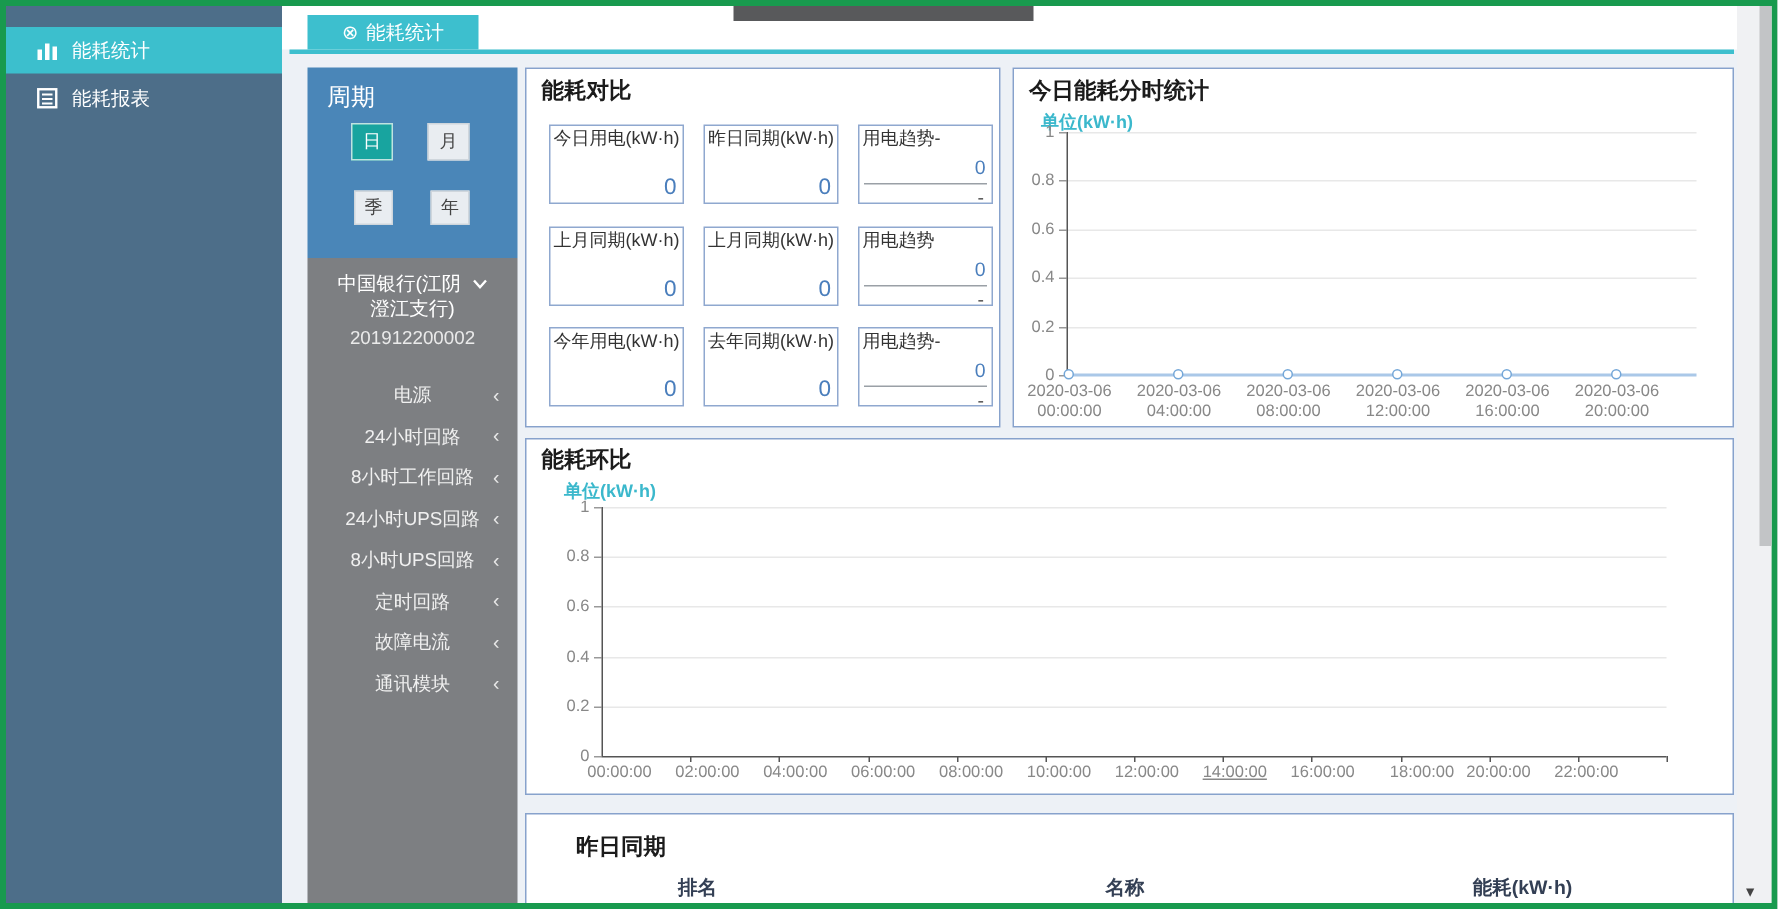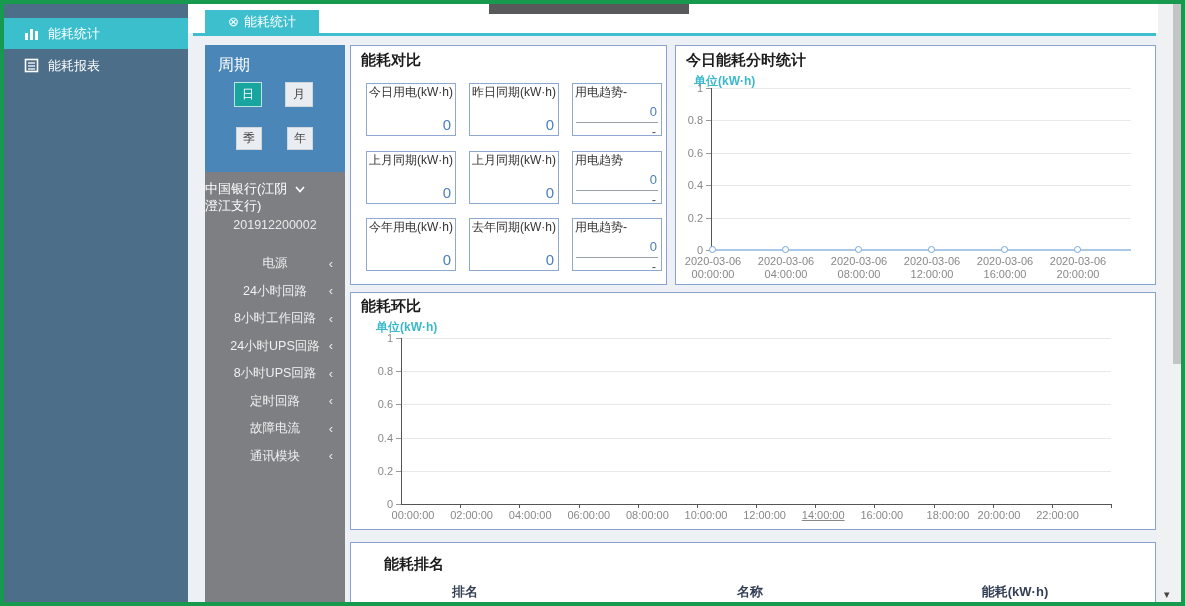--- a/index.html
+++ b/index.html
@@ -20,21 +20,21 @@
               display:flex;align-items:center;justify-content:center;gap:5px;cursor:pointer;}
   #tab-underline{left:189px;top:29px;width:963px;height:3px;background:#3dbfce;}
   
   #leftpanel{left:201px;top:41px;width:140px;height:557px;}
   #pp-blue{position:absolute;left:0;top:0;width:140px;height:127px;background:#4a86b8;}
   #pp-gray{position:absolute;left:0;top:127px;width:140px;height:430px;background:#7d7f82;}
   .pp-label{position:absolute;left:13px;top:10px;color:#fff;font-size:16px;}
   .pbtn{position:absolute;width:28px;height:25px;font-size:12px;display:flex;align-items:center;
         justify-content:center;background:#e9edf1;color:#444;border:1px solid #cfd6dc;box-sizing:border-box;cursor:pointer;}
   .pbtn.sel{background:#18a49f;color:#fff;border-color:#bfe3e0;}
-  #org-head{position:absolute;left:0;top:8px;width:140px;color:#fff;font-size:13px;
+  #org-head{position:absolute;left:0;top:8px;width:140px;text-align:center;color:#fff;font-size:13px;
             line-height:17px;cursor:pointer;}
   #org-code{position:absolute;left:0;top:46px;width:140px;text-align:center;color:#eaeaea;font-size:12.5px;}
   #org-menu{position:absolute;left:0;top:78px;width:140px;}
   .org-item{position:relative;height:27.5px;display:flex;align-items:center;justify-content:center;
             color:#f0f0f0;font-size:12.5px;cursor:pointer;}
   .org-item .chev{position:absolute;right:12px;top:50%;transform:translateY(-54%);font-size:13px;color:#e8e8e8;}
   
   .panel{position:absolute;background:#fff;border:1px solid #87a2cc;box-sizing:border-box;}
   #panel-compare{left:346px;top:41px;width:317px;height:240px;}
   #panel-today{left:671px;top:41px;width:481px;height:240px;}
@@ -309,21 +309,21 @@
         <div class="xlab" style="left: 371.6px; top: 216px;">12:00:00</div>
         <div class="xlab" style="left: 430.2px; top: 216px; text-decoration: underline;">14:00:00</div>
         <div class="xlab" style="left: 488.8px; top: 216px;">16:00:00</div>
         <div class="xlab" style="left: 555px; top: 216px;">18:00:00</div>
         <div class="xlab" style="left: 606px; top: 216px;">20:00:00</div>
         <div class="xlab" style="left: 664.6px; top: 216px;">22:00:00</div>
       </div>
   </div>
 
   <div id="panel-rank" class="panel">
-    <div class="ptitle" style="left:33px;top:12px;">能耗排名</div>
+    <div class="ptitle" style="left:33px;top:12px;">昨日同期</div>
     <div class="rank-head" style="left:54px;top:40px;">排名</div>
     <div class="rank-head" style="left:339px;top:40px;">名称</div>
     <div class="rank-head" style="left:604px;top:40px;">能耗(kW·h)</div>
     <div id="rank-divider"></div>
   </div>
 
   <div id="scroll-track" class="abs"></div>
   <div id="scroll-thumb" class="abs"></div>
   <div id="scroll-arrow" class="abs">▾</div>
 

